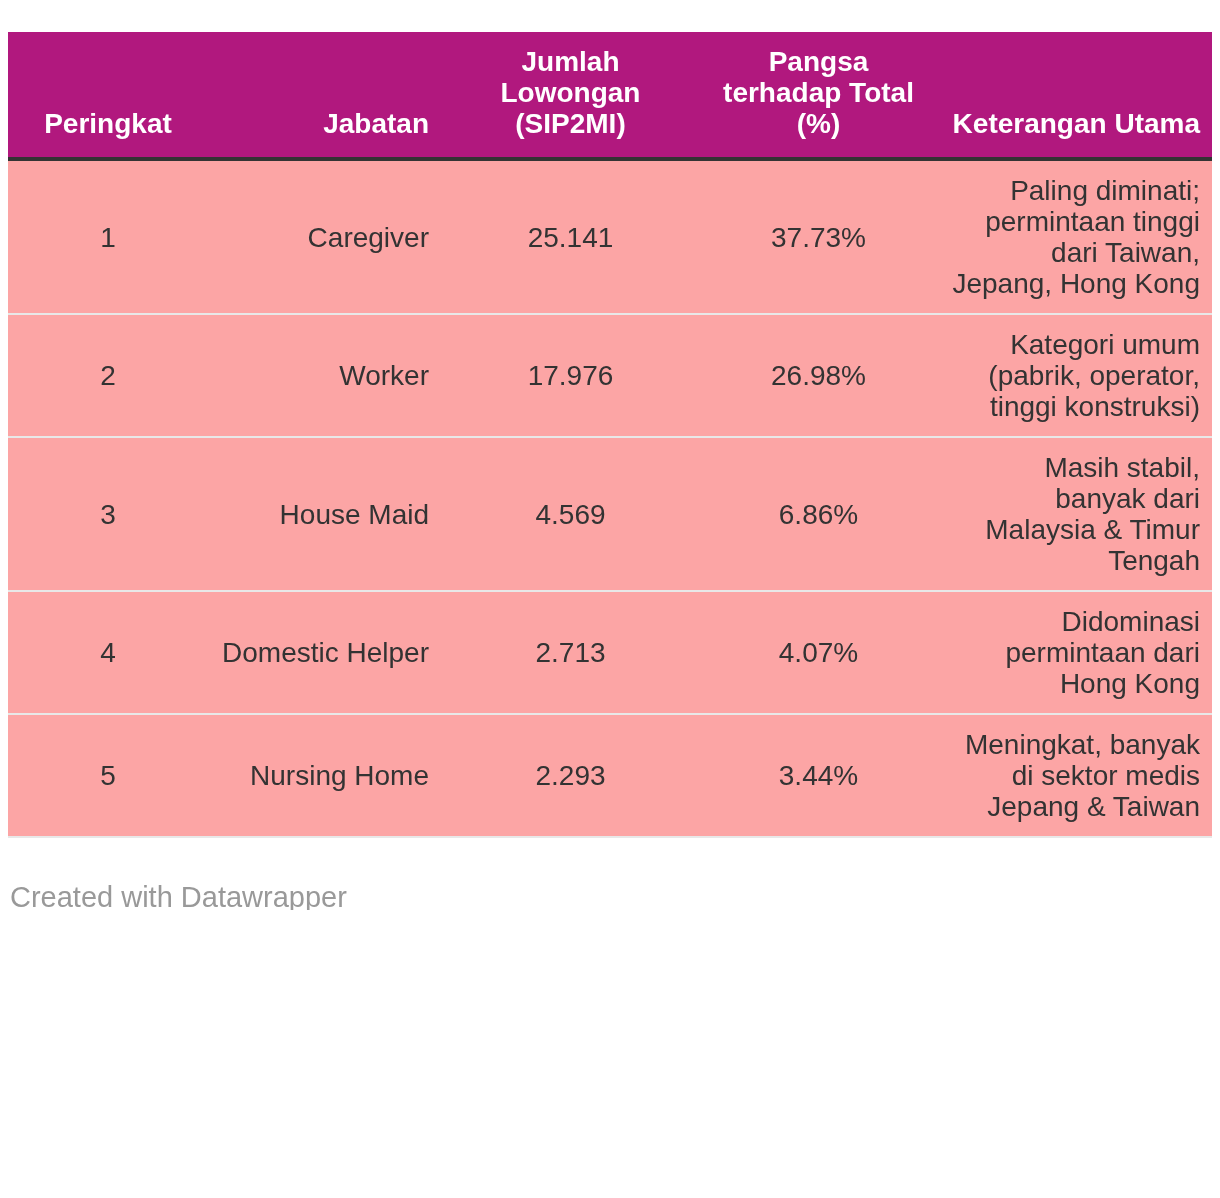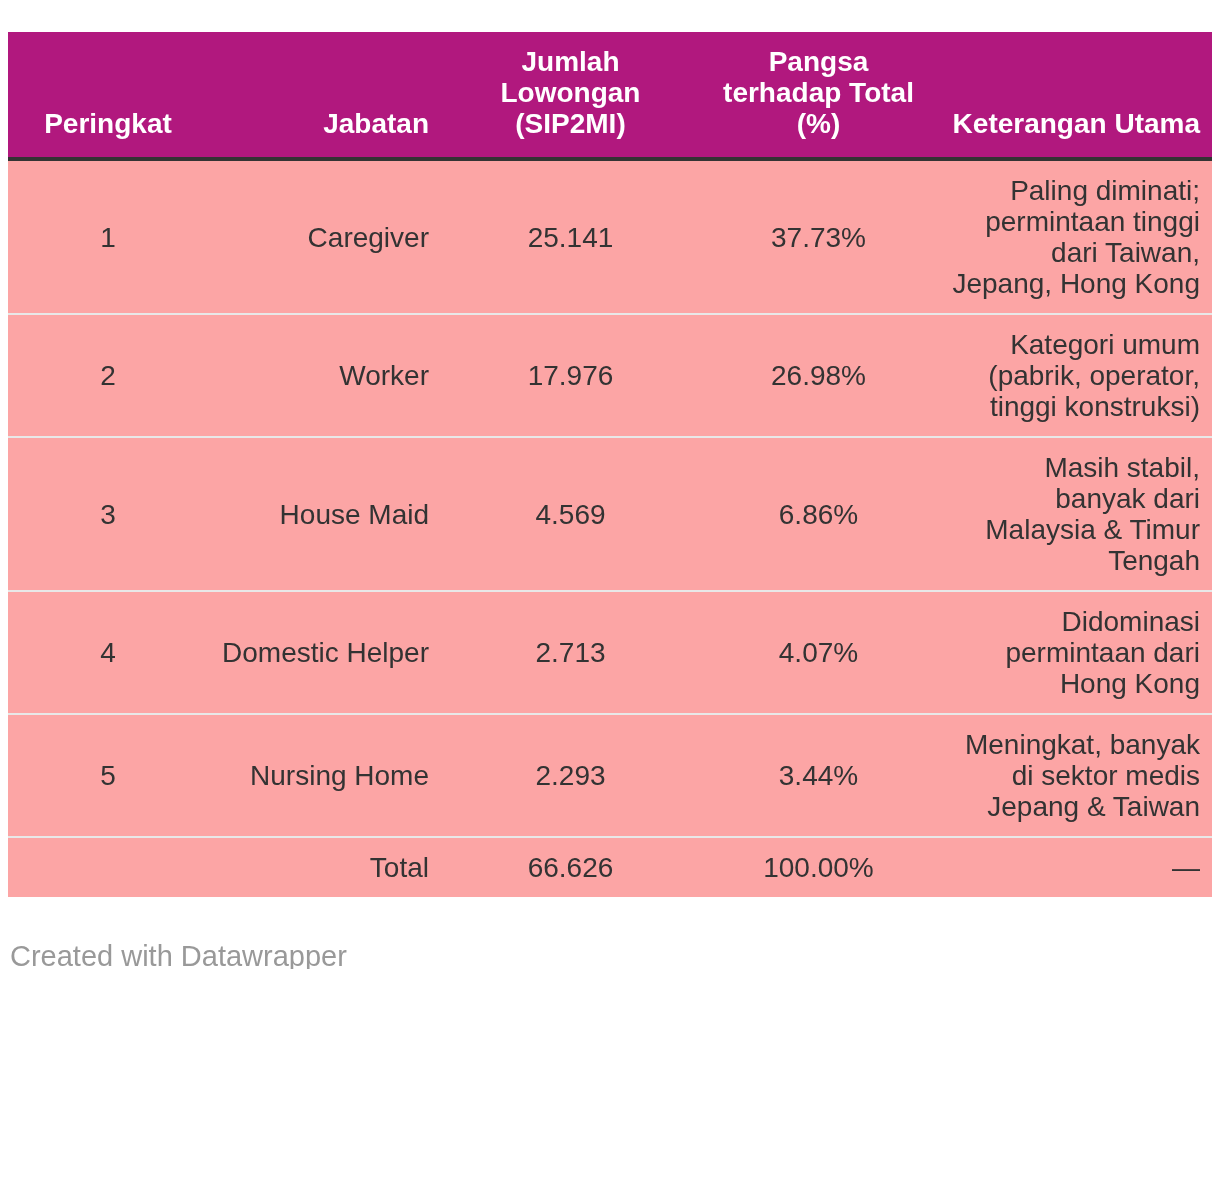--- a/index.html
+++ b/index.html
@@ -112,26 +112,19 @@
         <td class="ar">4.07%</td>
         <td class="al d5">Didominasi permintaan dari Hong Kong</td>
       </tr>
       <tr>
         <td class="ar">5</td>
         <td class="al d2">Nursing Home</td>
         <td class="ar">2.293</td>
         <td class="ar">3.44%</td>
         <td class="al d5">Meningkat, banyak di sektor medis Jepang &amp; Taiwan</td>
       </tr>
-      <tr class="total-row">
-        <td class="ar"></td>
-        <td class="al d2">Total</td>
-        <td class="ar">66.626</td>
-        <td class="ar">100.00%</td>
-        <td class="al d5">—</td>
-      </tr>
     </tbody>
   </table>
 
   <div class="footer">
     <a>Created with Datawrapper</a>
   </div>
 </div>
 
 </body></html>

